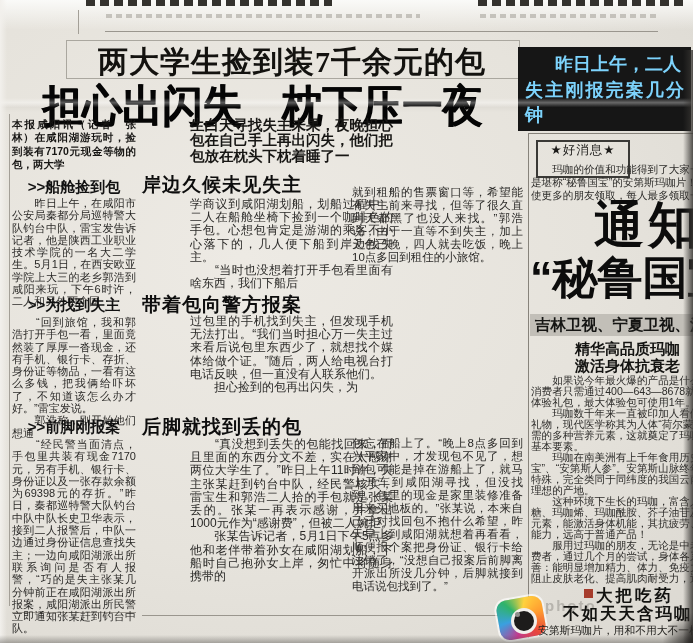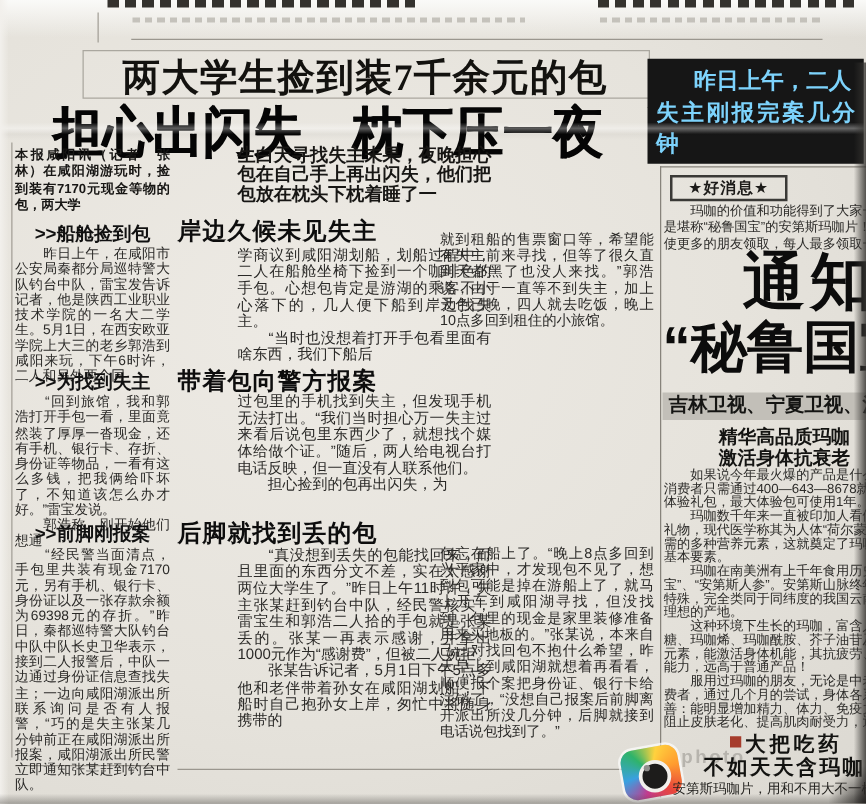--- a/index.html
+++ b/index.html
@@ -29,22 +29,22 @@
   #callout{left:518px;top:47px;width:173px;height:84px;background:#161616;color:#7dd3fc;
     padding:5px 7px;box-sizing:border-box;font-weight:700;font-size:18px;line-height:25.5px;}
   #callout .l1{text-align:right;padding-right:3px;}
   #callout .l2,#callout .l3{text-align:justify;text-align-last:justify;}
   #callout-pointer{left:507px;top:75px;width:0;height:0;border:11px solid transparent;border-right:12px solid #161616;}
   
   .frag{top:0;height:6px;overflow:hidden;background:repeating-linear-gradient(90deg,#34322e 0 9px,rgba(0,0,0,0) 9px 14px);}
   .smudge{height:4px;background:repeating-linear-gradient(90deg,#bab7b0 0 6px,rgba(0,0,0,0) 6px 10px);opacity:.8;}
   
   .ad-line{left:531px;white-space:nowrap;font-size:10.6px;line-height:11.3px;color:#2c2b29;}
-  #goodnews{left:536px;top:140px;width:94px;height:21px;border:2px solid #3a3936;box-sizing:border-box;
-    text-align:center;font-weight:700;font-size:12.5px;line-height:17px;letter-spacing:1px;color:#1c1b19;}
+  #goodnews{left:536px;top:140px;width:94px;height:38px;border:2px solid #3a3936;box-sizing:border-box;
+    text-align:center;font-weight:400;font-size:12.5px;line-height:17px;letter-spacing:1px;color:#1c1b19;}
   #notice-title{left:594px;top:192px;font-size:50px;font-weight:900;letter-spacing:4px;white-space:nowrap;color:#0c0c0c;}
   #treasure-title{left:530px;top:248px;font-size:45px;font-weight:900;white-space:nowrap;color:#0c0c0c;}
   #tv-band{left:530px;top:314px;width:163px;height:22px;background:#c2bfb8;}
   #tv-band div{font-size:15.5px;font-weight:900;line-height:22px;padding-left:5px;white-space:nowrap;color:#151513;}
   .ad-bold{left:575px;font-size:15px;font-weight:900;white-space:nowrap;color:#141412;}
   .slogan{font-weight:900;font-size:16.5px;color:#121210;white-space:nowrap;}
   
   #cam{left:498px;top:598px;width:46px;height:40px;border-radius:10px;transform:rotate(-10deg);
     background:conic-gradient(from -40deg at 50% 50%,#2fb36a,#ffd23e,#ff9b2f,#e8463c,#c33a8e,#3aa0e0,#2fb36a);
     box-shadow:0 0 0 2px rgba(255,255,255,.65);}

